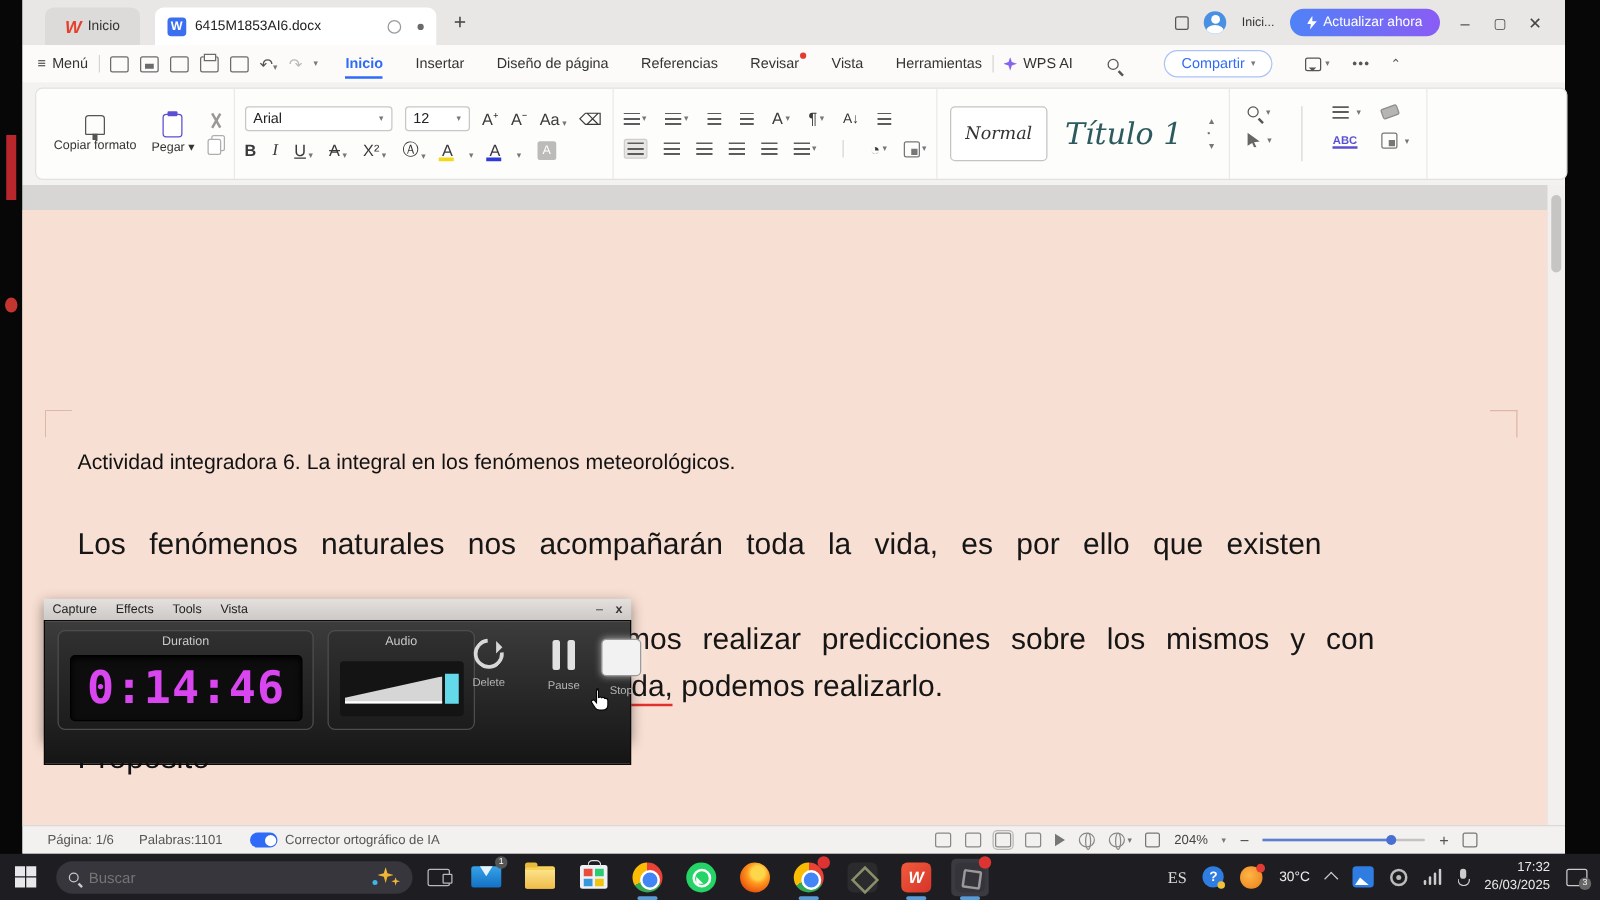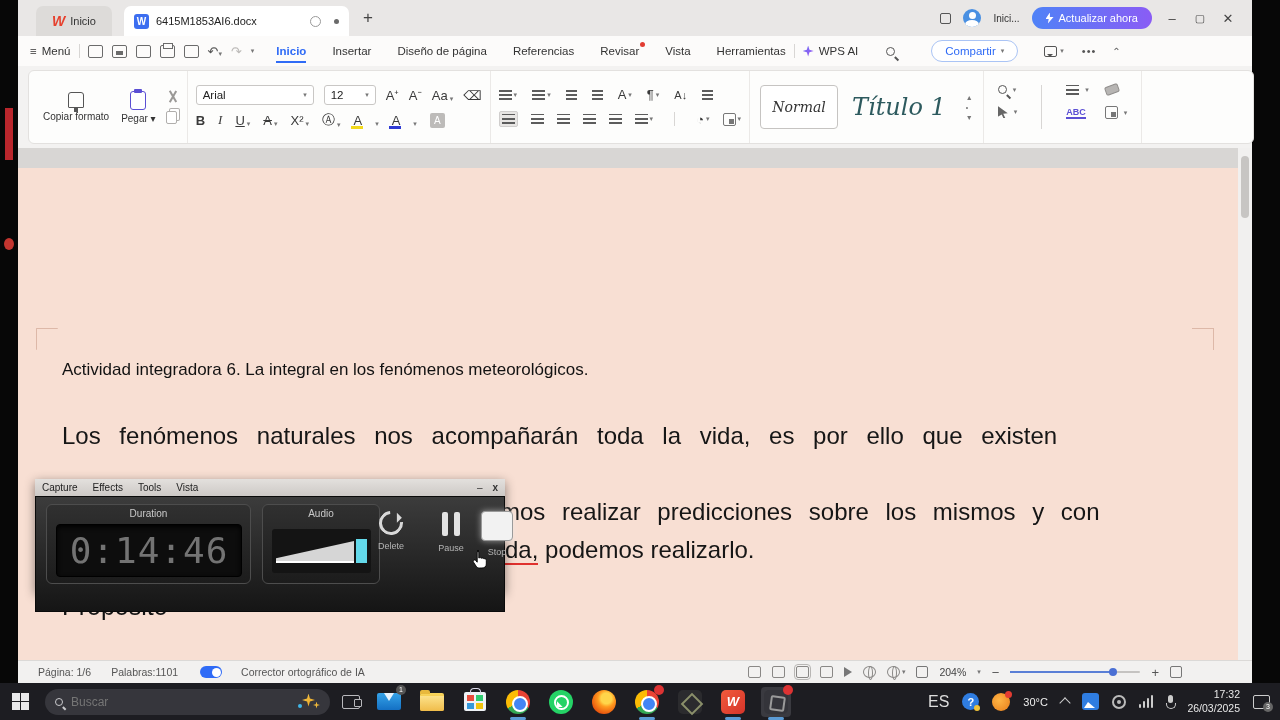--- a/index.html
+++ b/index.html
@@ -129,40 +129,40 @@
   
   #recorder { position:absolute; left:35px; top:479px; width:470px; height:113px; box-shadow:0 3px 10px rgba(0,0,0,.45); font-family:"Liberation Sans",sans-serif; }
   #rec-menubar { height:17px; background:linear-gradient(#e3e0dd,#cdc9c6); display:flex; align-items:center; font-size:10px; color:#222; padding:0 7px; gap:15px; }
   #rec-menubar .winbtns { margin-left:auto; display:flex; gap:10px; color:#333; font-size:10px; }
   #rec-body { height:116px; background:linear-gradient(#3c3c3c,#151515); border:1px solid #0a0a0a; position:relative; }
   .rec-panel { position:absolute; top:7px; height:80px; border:1px solid #4d4d4d; border-radius:6px; background:linear-gradient(#303030,#1c1c1c); }
   #dur-panel { left:10px; width:205px; }
   #aud-panel { left:226px; width:118px; }
   .rec-label { text-align:center; font-size:10px; color:#c9c9c9; margin-top:3px; }
   #lcd { position:absolute; left:9px; top:19px; width:186px; height:53px; background:#0d0d0d; border:1px solid #000; border-radius:4px; box-shadow:inset 0 2px 5px #000; display:flex; align-items:center; justify-content:center; }
-  #lcd span { font-family:"DejaVu Sans Mono",monospace; font-weight:normal; font-size:36px; color:#737373; letter-spacing:1px; }
+  #lcd span { font-family:"DejaVu Sans Mono",monospace; font-weight:bold; font-size:36px; color:#d946ef; letter-spacing:1px; }
   #meter { position:absolute; left:9px; top:24px; width:99px; height:44px; background:#141414; border-radius:3px; overflow:hidden; }
   #meter .wedge { position:absolute; left:4px; bottom:10px; width:78px; height:22px; background:#d6d6d6; clip-path:polygon(0 78%,100% 0,100% 100%,0 100%); border-bottom:2px solid #fff; }
   #meter .cap { position:absolute; right:4px; bottom:10px; width:11px; height:24px; background:#63d9ea; }
   .rec-btn { position:absolute; top:14px; width:46px; display:flex; flex-direction:column; align-items:center; gap:6px; }
   #btn-delete { left:332px; } #btn-pause { left:392px; } #btn-stop { left:438px; }
   .rec-btn .cap-lbl { font-size:9px; color:#b5b5b5; }
   .del-ic { width:24px; height:24px; border:3.5px solid #d8d8d8; border-radius:50%; border-top-color:transparent; position:relative; transform:rotate(40deg); }
   .del-ic::after { content:""; position:absolute; left:9px; top:-7px; border:5px solid transparent; border-left-color:#d8d8d8; transform:rotate(-40deg); }
   .pause-ic { display:flex; gap:6px; height:26px; align-items:center; }
   .pause-ic i { width:6px; height:24px; background:#e2e2e2; border-radius:2px; }
   .stop-ic { width:32px; height:30px; background:#f2f2f2; border:1px solid #9a9a9a; border-radius:4px; box-shadow:0 0 6px rgba(255,255,255,.5); }
   #hand-cursor { position:absolute; left:436px; top:53px; width:15px; height:19px; z-index:5; }
 
   
   #statusbar { position:absolute; left:0; top:660px; right:0; height:23px; background:#f2f1f0; border-top:1px solid #dbd9d7; display:flex; align-items:center; font-size:10.5px; color:#555; }
   #statusbar .lbl { margin-left:20px; }
   .toggle { width:22px; height:12px; border-radius:6px; background:#2f6bf6; position:relative; margin-left:22px; }
   .toggle::after { content:""; position:absolute; right:1.5px; top:1.5px; width:9px; height:9px; border-radius:50%; background:#fff; }
-  #statusbar .ai-lbl { margin-left:19px; }
+  #statusbar .ai-lbl { margin-left:6px; }
   #statusbar .right { margin-left:auto; display:flex; align-items:center; gap:11px; margin-right:70px; }
   .sic { width:13px; height:12px; border:1.2px solid #8a8886; border-radius:2px; }
   .sic.sel { outline:1.5px solid #b8b6b4; outline-offset:1.5px; }
   .sic.play { border:none; width:0; height:0; border-left:8px solid #777; border-top:5px solid transparent; border-bottom:5px solid transparent; border-radius:0; }
   .sic.globe { border-radius:50%; position:relative; }
   .sic.globe::after { content:""; position:absolute; left:4.2px; top:-1px; width:3px; height:12px; border:1px solid #8a8886; border-radius:50%; }
   .zoom-lbl { color:#444; }
   .zslider { width:130px; height:2.5px; background:#c5c3c1; border-radius:2px; position:relative; }
   .zslider .fill { position:absolute; left:0; top:0; height:100%; width:78%; background:#5a7fd6; }
   .zslider .knob { position:absolute; left:76%; top:-3px; width:8px; height:8px; border-radius:50%; background:#4a6fd4; }
@@ -203,21 +203,21 @@
   .wa-ic::after { content:""; position:absolute; left:5px; top:5px; width:11px; height:11px; border:2px solid #fff; border-radius:50%; }
   .wa-ic::before { content:""; position:absolute; left:4px; bottom:3px; border:4px solid transparent; border-top-color:#fff; transform:rotate(45deg); }
   .ff-ic { width:24px; height:24px; border-radius:50%; background:radial-gradient(circle at 60% 35%,#ffd54a 0 25%,#ff9a1f 40%,#e8540e 75%,#b5381f 100%); }
   .camt-ic { width:24px; height:24px; border-radius:5px; background:#2b2b2e; position:relative; }
   .camt-ic::after { content:""; position:absolute; left:6px; top:6px; width:12px; height:12px; border:2px solid #8a8f6a; transform:rotate(45deg); }
   .wps-ic { width:24px; height:24px; border-radius:5px; background:linear-gradient(135deg,#f25b3c,#d5342a); color:#fff; font-weight:bold; font-size:13px; display:flex; align-items:center; justify-content:center; font-style:italic; }
   .recapp-ic { width:24px; height:24px; border-radius:5px; background:#34343a; position:relative; }
   .recapp-ic::after { content:""; position:absolute; left:6px; top:6px; width:11px; height:11px; border:2px solid #9a9a9a; border-radius:2px; transform:rotate(8deg); }
 
   #tray { margin-left:auto; display:flex; align-items:center; gap:13px; margin-right:10px; }
-  .lang { color:#ddd; font-size:16px; }
+  .lang { color:#ddd; font-size:13px;font-family:Liberation Serif, serif; }
   .help-ic { width:17px; height:17px; border-radius:50%; background:#2f7de1; color:#fff; font-size:11px; font-weight:bold; display:flex; align-items:center; justify-content:center; position:relative; }
   .help-ic::after { content:""; position:absolute; right:-1px; bottom:-1px; width:6px; height:6px; border-radius:50%; background:#f0c33a; }
   .weather-ic { width:18px; height:18px; border-radius:50%; background:radial-gradient(circle at 40% 40%,#ffb545,#e87d1a); position:relative; }
   .weather-ic::after { content:""; position:absolute; right:-2px; top:-2px; width:7px; height:7px; border-radius:50%; background:#e23c32; }
   .temp { color:#eee; font-size:11px; }
   .chevron-up { width:8px; height:8px; border-left:1.8px solid #ccc; border-top:1.8px solid #ccc; transform:rotate(45deg); margin-top:3px; }
   .drive-ic { width:17px; height:17px; border-radius:3px; background:#2f7de1; position:relative; overflow:hidden; }
   .drive-ic::after { content:""; position:absolute; left:2px; bottom:2px; border:6px solid transparent; border-bottom-color:#fff; border-left-width:4px; border-right-width:7px; }
   .gear-ic { width:14px; height:14px; border:2px solid #bbb; border-radius:50%; position:relative; }
   .gear-ic::after { content:""; position:absolute; left:3px; top:3px; width:4px; height:4px; background:#bbb; border-radius:50%; }

